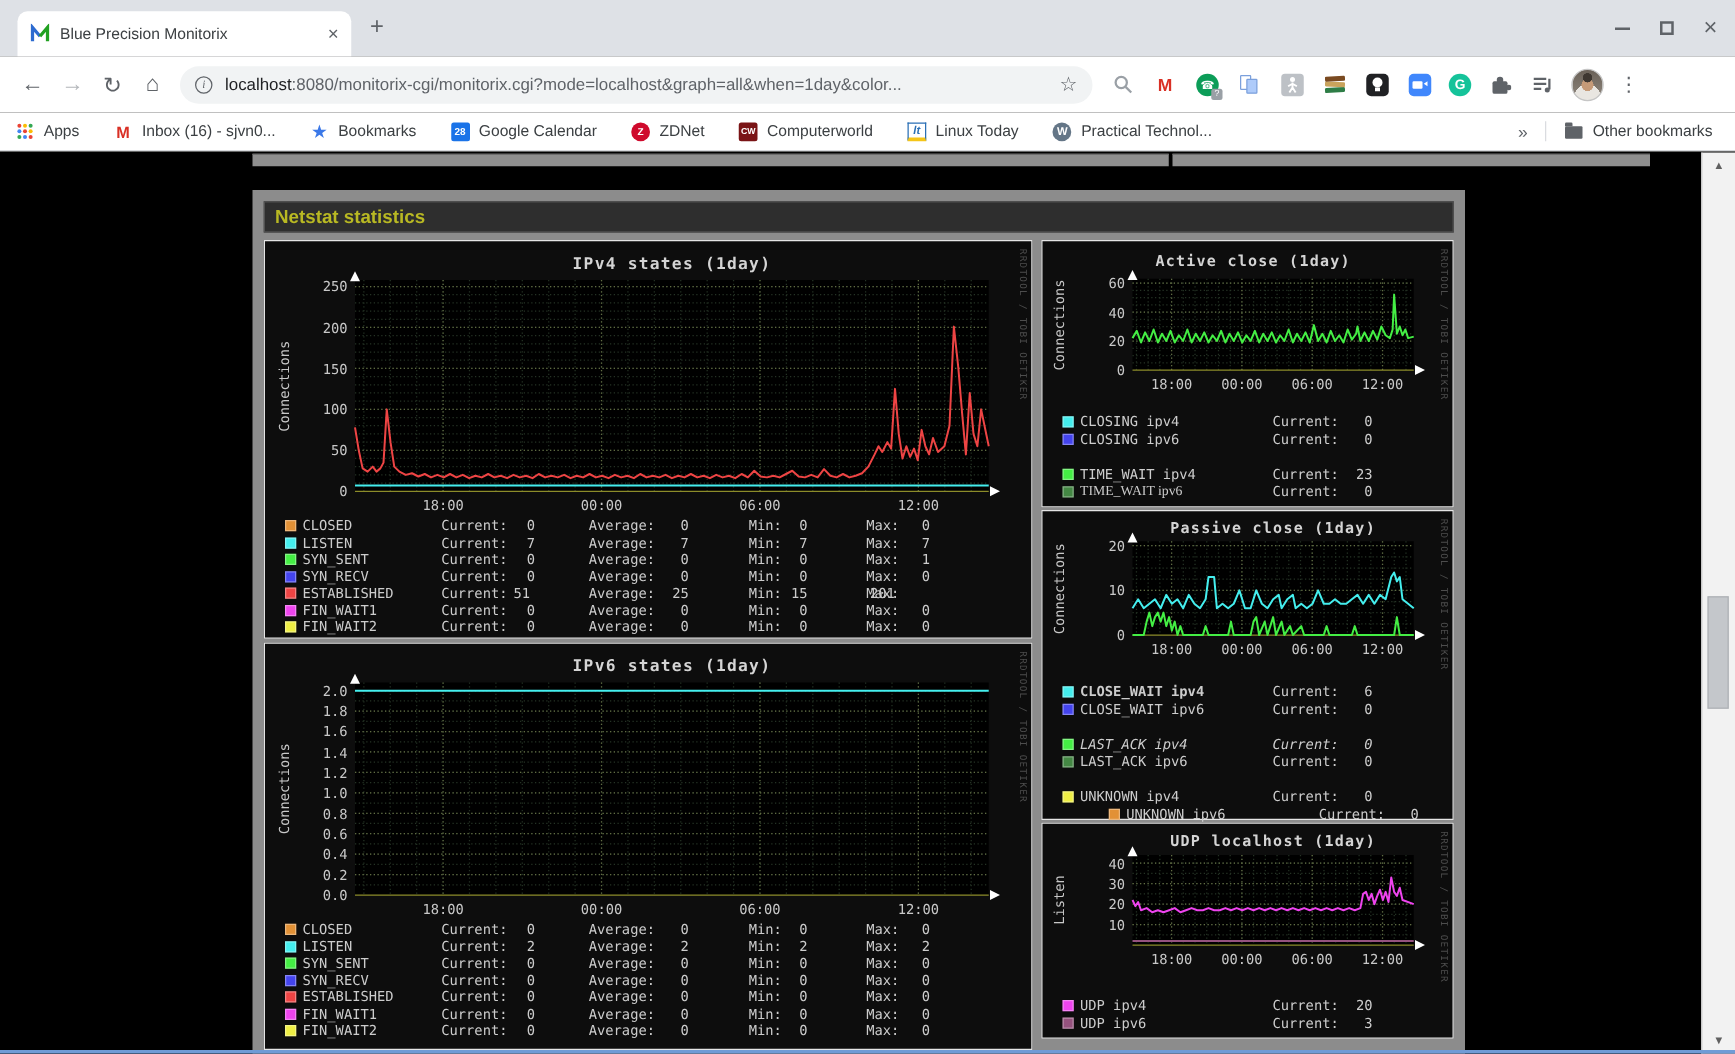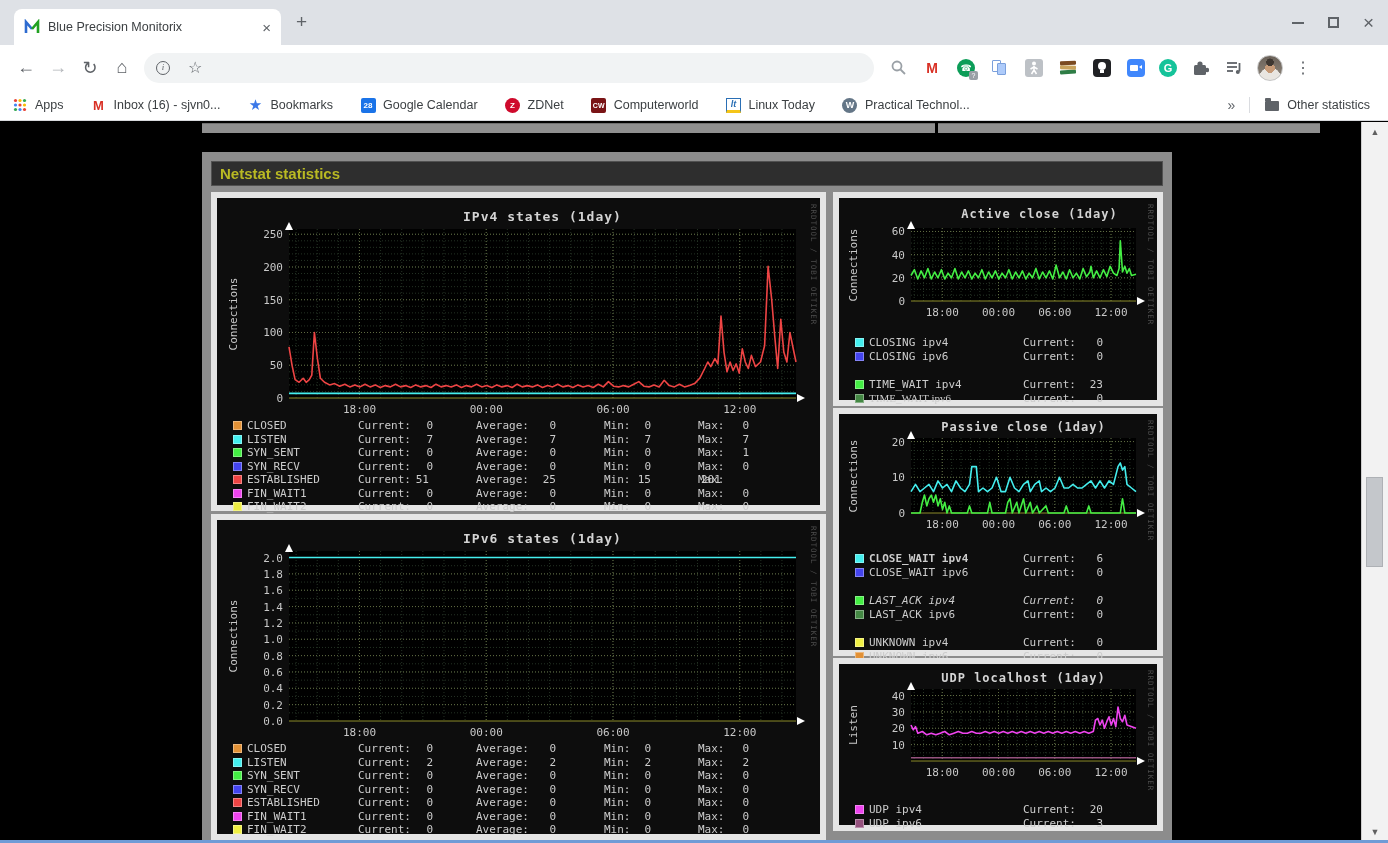--- a/index.html
+++ b/index.html
@@ -88,21 +88,21 @@
   .folder-ic { position:relative; width:14px; height:10px; background:#5f6368; border-radius:1px; margin-top:2px; }
   .folder-ic::before { content:""; position:absolute; left:0; top:-3px; width:6px; height:3px; background:#5f6368;
     border-radius:1px 1px 0 0; }
 
   
   .content { position:absolute; top:122px; left:0; right:0; bottom:0; background:#000; }
   .remnant { position:absolute; top:1px; height:10px; background:#8f8f8f; border-top:1px solid #6f6f6f; }
   .netstat { position:absolute; left:202px; top:30px; width:970px; height:691px; background:#8c8c8c; overflow:hidden; }
   .section-title { position:absolute; left:9px; top:9px; width:952px; height:25px; background:#2e2e2e;
     border:1px solid #515151; color:#b9b923; font-weight:bold; font-size:15px; line-height:23px; padding-left:8px; }
-  .panel { position:absolute; background:#0d0d0d; border:6px solid #e5e5e5;
+  .panel { position:absolute; background:#0d0d0d; border:1px solid #e5e5e5;
     font-family:"DejaVu Sans Mono", monospace; }
   .gtitle { position:absolute; text-align:center; color:#d4d4d4; font-weight:bold; letter-spacing:1px; }
   .gtitle.big { font-size:13px; }
   .gtitle.small { font-size:12px; }
   .ylab { position:absolute; color:#c8c8c8; font-size:11px; white-space:nowrap;
     transform:translate(-50%,-50%) rotate(-90deg); }
   .ytick { position:absolute; width:40px; text-align:right; color:#c8c8c8; font-size:11px; line-height:11px; }
   .xtick { position:absolute; width:44px; text-align:center; color:#c8c8c8; font-size:11px; line-height:11px; }
   .watermark { position:absolute; right:2px; top:6px; color:#4d4d4d; font-size:7.5px; letter-spacing:1px;
     writing-mode:vertical-rl; }
@@ -137,20 +137,21 @@
   </div>
 </div>
 
 <div class="toolbar">
   <div class="nav-ic">←</div>
   <div class="nav-ic disabled">→</div>
   <div class="nav-ic">↻</div>
   <div class="nav-ic">⌂</div>
   <div class="addressbar">
     <span class="info-ic">i</span>
+    <span class="url"><b>localhost</b><span>:8080/monitorix-cgi/monitorix.cgi?mode=localhost&amp;graph=all&amp;when=1day&amp;color...</span></span>
     <span class="star-ic">☆</span>
   </div>
   <div class="ext-icons">
     <div class="xic">
       <svg width="17" height="17" viewBox="0 0 17 17">
           <circle cx="7" cy="7" r="4.5" stroke="#9aa0a6" stroke-width="1.8" fill="none"></circle>
           <line x1="10.5" y1="10.5" x2="15" y2="15" stroke="#9aa0a6" stroke-width="1.8"></line>
         </svg>
     </div>
     <div class="xic ic-gmail">M</div>
@@ -270,21 +271,21 @@
       </span>
     <span>Practical Technol...</span>
   </div>
   <div class="bm-spacer"></div>
   <div class="bm-chevrons">»</div>
   <div class="bm-divider"></div>
   <div class="bm" style="margin-right:6px">
     <span class="bm-ic">
         <span class="folder-ic"></span>
       </span>
-    <span>Other statistics</span>
+    <span>Other bookmarks</span>
   </div>
 </div>
 
 <div class="content">
   <div class="remnant" style="left:202px; width:733px;"></div>
   <div class="remnant" style="left:938px; width:382px;"></div>
 
   <div class="netstat">
     <div class="section-title">Netstat statistics</div>
 
@@ -623,21 +624,21 @@
           <span style="left: 291px; width: 48px; text-align: right;">0</span>
           <span style="left: 387px;">Min:</span>
           <span style="left: 386px; width: 48px; text-align: right;">0</span>
           <span style="left: 481px;">Max:</span>
           <span style="left: 484px; width: 48px; text-align: right;">0</span>
         </div>
       </div>
 
     <div class="panel" style="left:631px; top:40px; width:330px; height:214px;">
         <div class="watermark">RRDTOOL / TOBI OETIKER</div>
-        <div class="gtitle small" style="left: 88px; top: 9px; width: 225px; text-align: center;">Active close  (1day)</div>
+        <div class="gtitle small" style="left: 56px; top: 9px; width: 225px; text-align: center;">Active close  (1day)</div>
         <div class="ylab" style="left: 14px; top: 66.5px;">Connections</div>
         <svg class="plot-svg" width="249" height="93" style="left: 62px; top: 20px;">
           <g transform="translate(10,10)">
             <rect x="0" y="0" width="225" height="73" fill="#000000"></rect>
             <line x1="3.15" y1="0" x2="3.15" y2="73" stroke="#243224" stroke-width="1" stroke-dasharray="1,2"></line>
             <line x1="12.525075000000001" y1="0" x2="12.525075000000001" y2="73" stroke="#243224" stroke-width="1" stroke-dasharray="1,2"></line>
             <line x1="21.90015" y1="0" x2="21.90015" y2="73" stroke="#243224" stroke-width="1" stroke-dasharray="1,2"></line>
             <line x1="31.275225000000002" y1="0" x2="31.275225000000002" y2="73" stroke="#243224" stroke-width="1" stroke-dasharray="1,2"></line>
             <line x1="40.65030000000001" y1="0" x2="40.65030000000001" y2="73" stroke="#243224" stroke-width="1" stroke-dasharray="1,2"></line>
             <line x1="50.025375000000004" y1="0" x2="50.025375000000004" y2="73" stroke="#243224" stroke-width="1" stroke-dasharray="1,2"></line>
@@ -800,21 +801,21 @@
           <span style="left: 30px;">LAST_ACK ipv6</span>
           <span style="left: 184px;">Current:</span>
           <span style="left: 216px; width: 48px; text-align: right;">0</span>
         </div>
         <div class="lrow" style="top: 222px;">
           <span class="lsw" style="left: 16px; background: rgb(238, 238, 68);"></span>
           <span style="left: 30px;">UNKNOWN ipv4</span>
           <span style="left: 184px;">Current:</span>
           <span style="left: 216px; width: 48px; text-align: right;">0</span>
         </div>
-        <div class="lrow" style="top: 235.5px;">
+        <div class="lrow" style="top: 235.5px; margin-left: 37px;">
           <span class="lsw" style="left: 16px; background: rgb(226, 145, 54);"></span>
           <span style="left: 30px;">UNKNOWN ipv6</span>
           <span style="left: 184px;">Current:</span>
           <span style="left: 216px; width: 48px; text-align: right;">0</span>
         </div>
       </div>
 
     <div class="panel" style="left:631px; top:506px; width:330px; height:173px;">
         <div class="watermark">RRDTOOL / TOBI OETIKER</div>
         <div class="gtitle small" style="left: 72px; top: 7px; width: 225px;">UDP localhost  (1day)</div>

